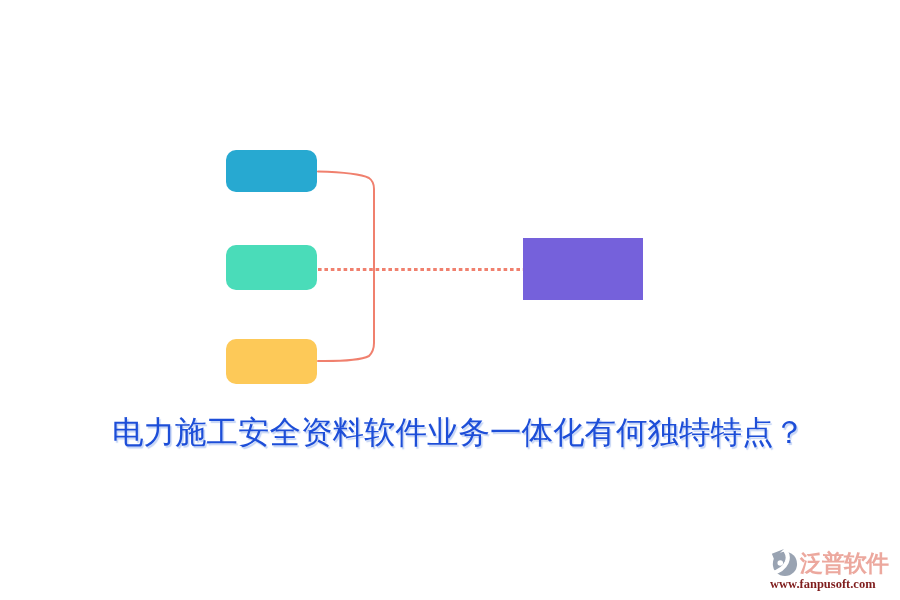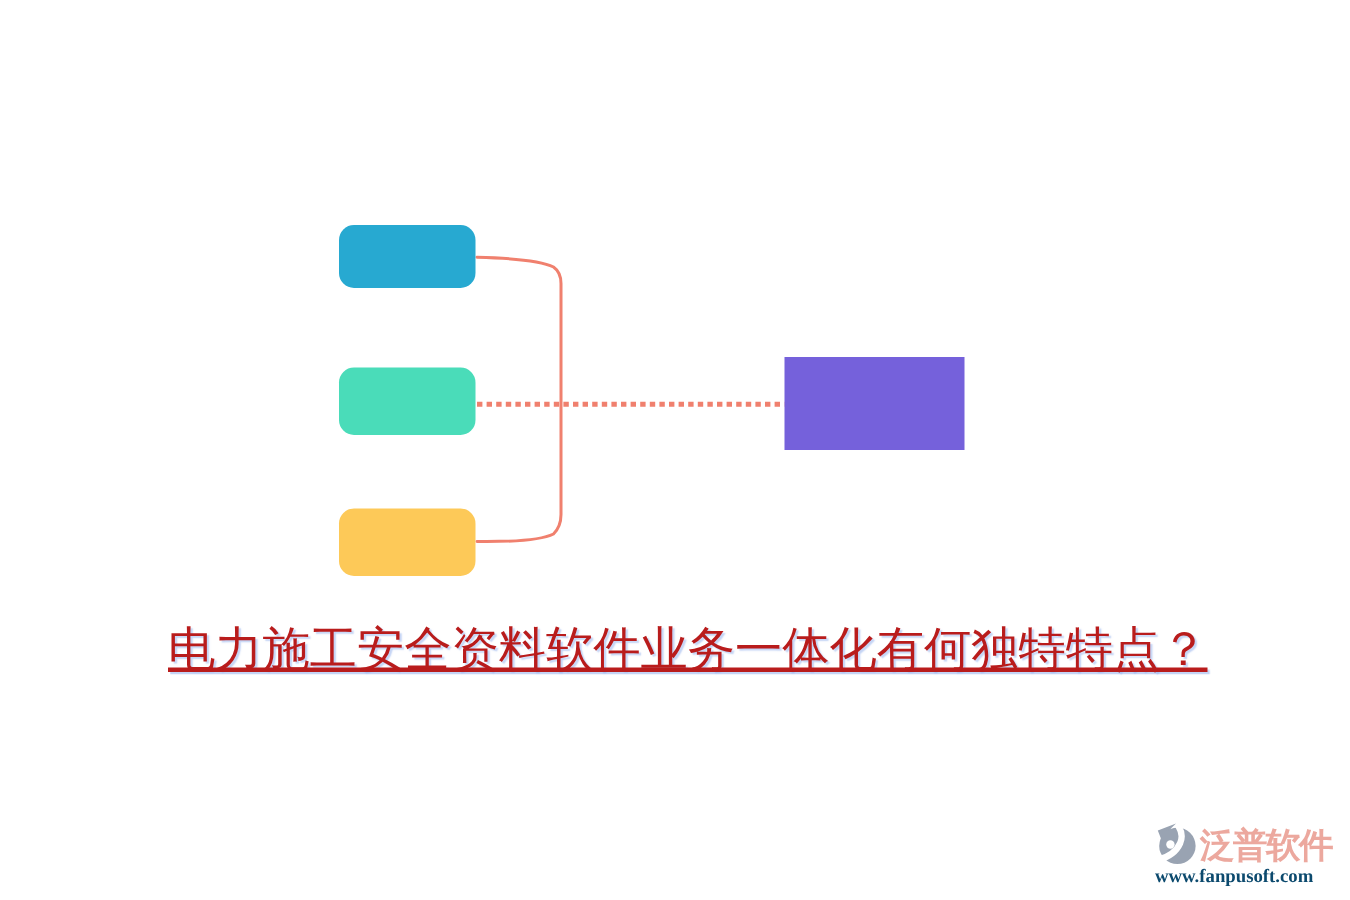--- a/index.html
+++ b/index.html
@@ -79,30 +79,30 @@
 
     <line x1="318" y1="269.5" x2="523" y2="269.5" stroke-width="3.2" stroke-dasharray="3.6 2.8" stroke="#f0806e"></line>
 
     <rect x="226" y="150" width="91" height="42" rx="10" ry="10" fill="#27a9d1"></rect>
     <rect x="226" y="245" width="91" height="45" rx="10" ry="10" fill="#4adcb9"></rect>
     <rect x="226" y="339" width="91" height="45" rx="10" ry="10" fill="#fdc958"></rect>
 
     <rect x="523" y="238" width="120" height="62" fill="#7561db"></rect>
   </svg>
 
-  <div id="page-title" style="color: #b91c1c; text-decoration: underline;">电力施工安全资料软件业务一体化有何独特特点？</div>
+  <div id="page-title" style="color: #1d4ed8;">电力施工安全资料软件业务一体化有何独特特点？</div>
 
   <div id="watermark">
     <div class="wm-top">
       <svg class="wm-logo" viewBox="0 0 30 32" xmlns="http://www.w3.org/2000/svg">
         <g fill="#99a3b2">
           <path d="M2,6 L15,1 Q7,8 5.5,15 Z"></path>
           <circle cx="16" cy="17" r="13"></circle>
         </g>
         <path d="M2,27 Q14,24 18,15 Q20.5,9 17,3.5" fill="none" stroke="#ffffff" stroke-width="4.5" stroke-linecap="round"></path>
         <circle cx="11" cy="16" r="3" fill="#ffffff"></circle>
       </svg>
       <span class="wm-brand" style="color: rgb(236, 168, 158);">泛普软件</span>
     </div>
-    <div class="wm-url" style="color: #0c4a6e;">www.fanpusoft.com</div>
+    <div class="wm-url" style="color: #7f1d1d;">www.fanpusoft.com</div>
   </div>
 
 </div>
 
 </body></html>

